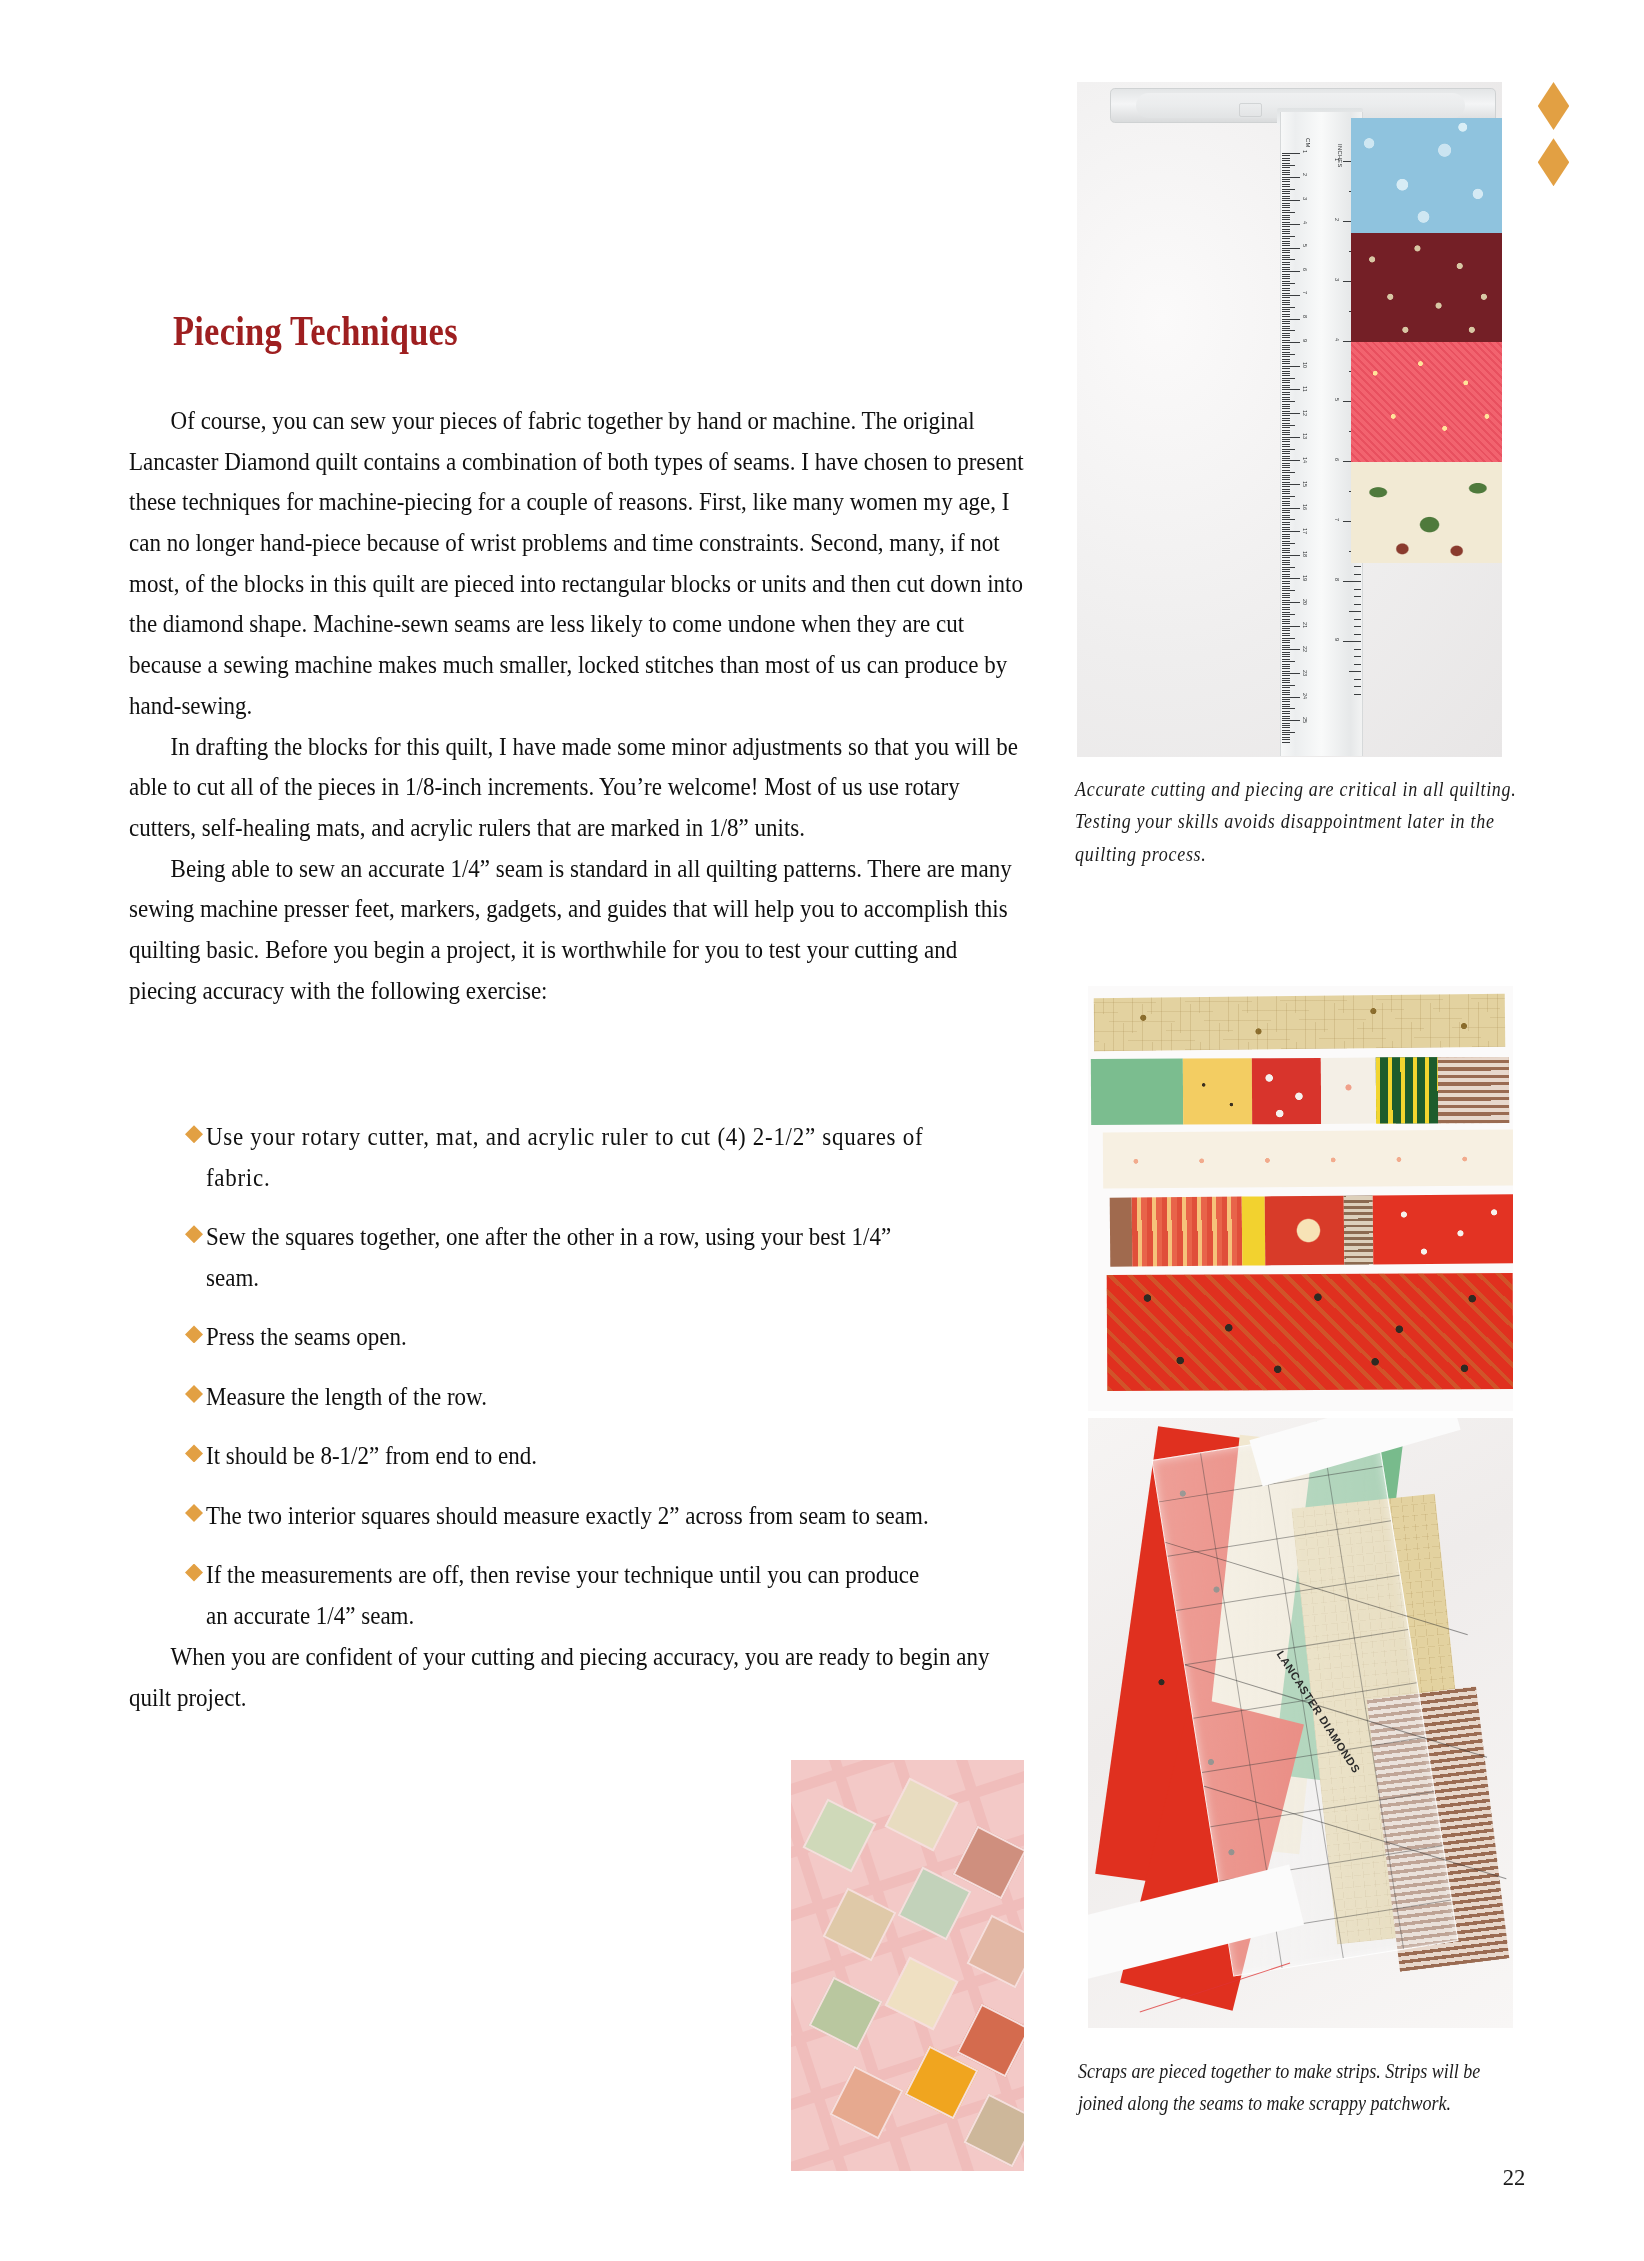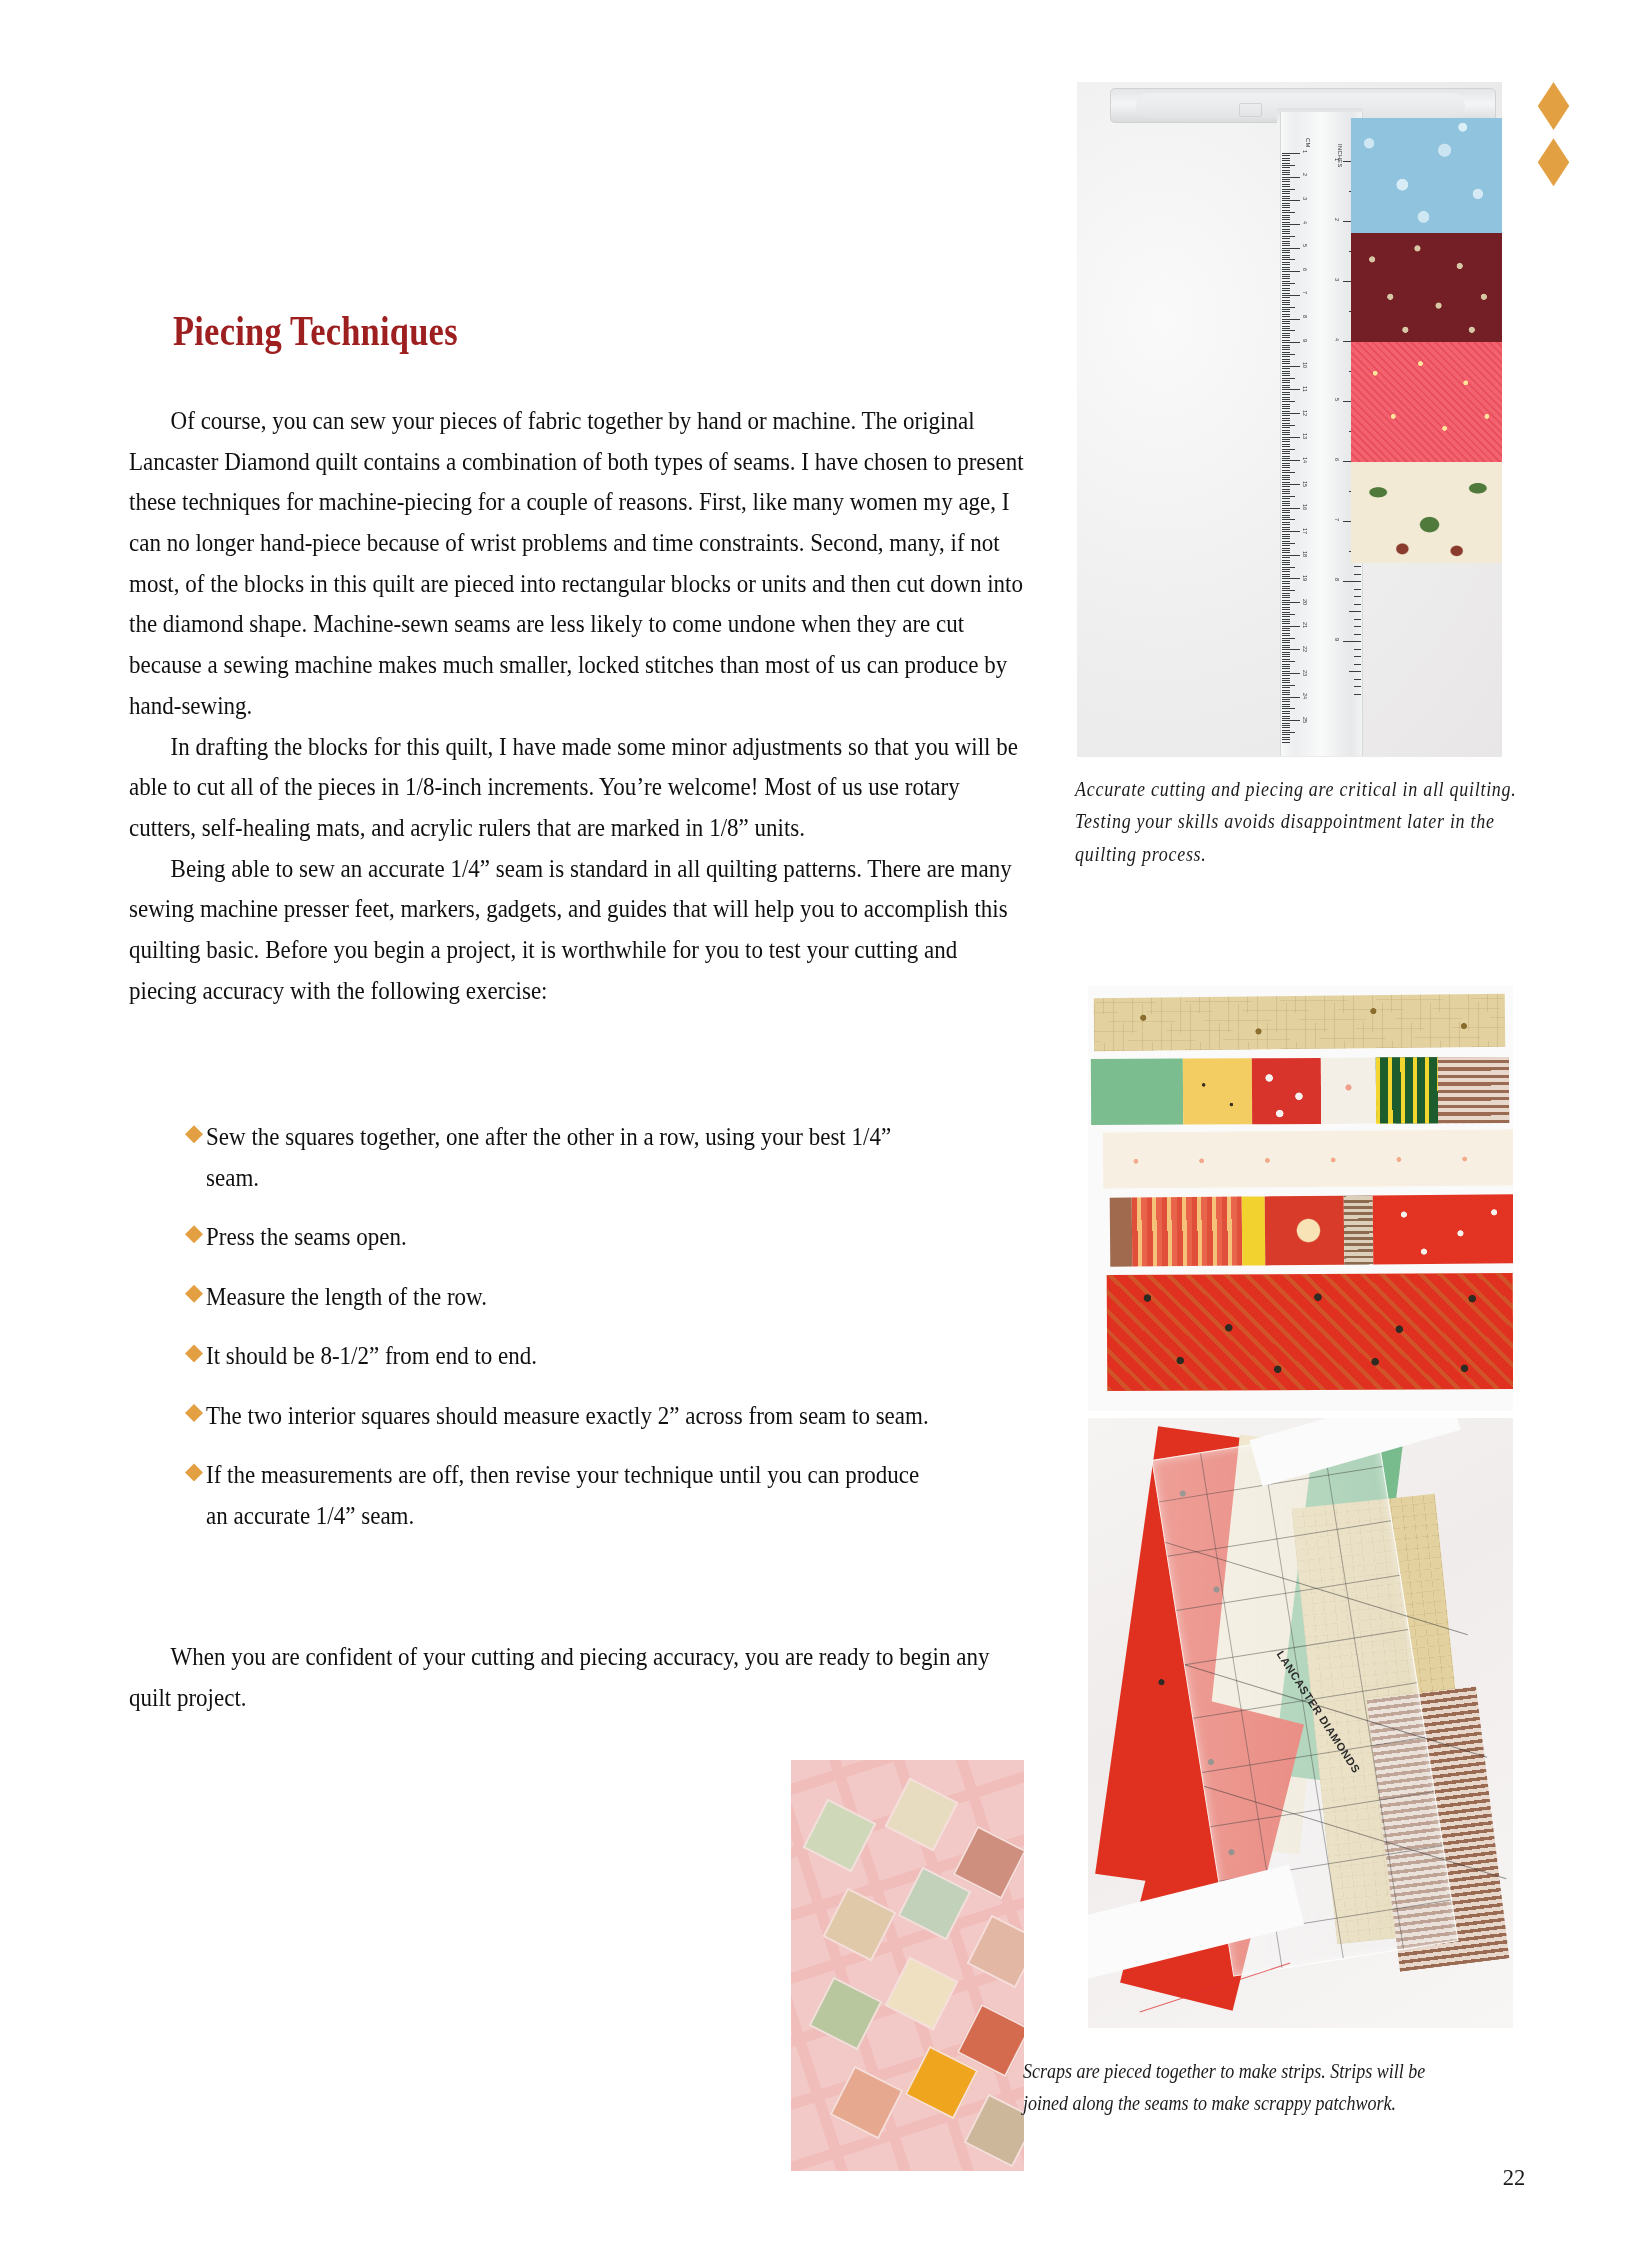--- a/index.html
+++ b/index.html
@@ -62,21 +62,21 @@
   .closing p{margin:0;transform:scaleX(0.885);transform-origin:left top;width:112.9%;text-indent:47px;}
 
   
   .caption{
     font-style:italic;font-size:20px;line-height:1.62;color:#1b1b1b;
     font-family:Liberation Serif, serif;
   }
   .caption div{transform:scaleX(0.9);transform-origin:left top;width:111%;}
   #cap-top{position:absolute;left:1075px;top:773px;width:452px;letter-spacing:0.8px;}
   #cap-left{position:absolute;left:336px;top:2052px;width:452px;}
-  #cap-right{position:absolute;left:1023px;top:2055px;width:452px;}
+  #cap-right{position:absolute;left:1078px;top:2055px;width:452px;}
 
   
   .folio{
     position:absolute;left:1473px;top:2165px;width:82px;
     text-align:center;font-size:22.6px;color:#1b1b1b;
     font-family:"Liberation Serif", serif;
   }
 
   
   #photo-ruler{
@@ -816,20 +816,24 @@
 
   <h1 class="page-title">Piecing Techniques</h1>
 
   <div class="body-col">
     <p class="indent">Of course, you can sew your pieces of fabric together by hand or machine. The original Lancaster Diamond quilt contains a combination of both types of seams. I have chosen to present these techniques for machine-piecing for a couple of reasons. First, like many women my age, I can no longer hand-piece because of wrist problems and time constraints. Second, many, if not most, of the blocks in this quilt are pieced into rectangular blocks or units and then cut down into the diamond shape. Machine-sewn seams are less likely to come undone when they are cut because a sewing machine makes much smaller, locked stitches than most of us can produce by hand-sewing.</p>
     <p class="indent">In drafting the blocks for this quilt, I have made some minor adjustments so that you will be able to cut all of the pieces in 1/8-inch increments. You’re welcome! Most of us use rotary cutters, self-healing mats, and acrylic rulers that are marked in 1/8” units.</p>
     <p class="indent">Being able to sew an accurate 1/4” seam is standard in all quilting patterns. There are many sewing machine presser feet, markers, gadgets, and guides that will help you to accomplish this quilting basic. Before you begin a project, it is worthwhile for you to test your cutting and piecing accuracy with the following exercise:</p>
   </div>
 
   <div class="bullet-list">
+    <div class="bullet-row wide">
+      <span class="bullet-mark"></span>
+      <span class="bullet-text">Use your rotary cutter, mat, and acrylic ruler to cut (4) 2-1/2” squares of fabric.</span>
+    </div>
     <div class="bullet-row">
       <span class="bullet-mark"></span>
       <span class="bullet-text">Sew the squares together, one after the other in a row, using your best 1/4” seam.</span>
     </div>
     <div class="bullet-row">
       <span class="bullet-mark"></span>
       <span class="bullet-text">Press the seams open.</span>
     </div>
     <div class="bullet-row">
       <span class="bullet-mark"></span>

